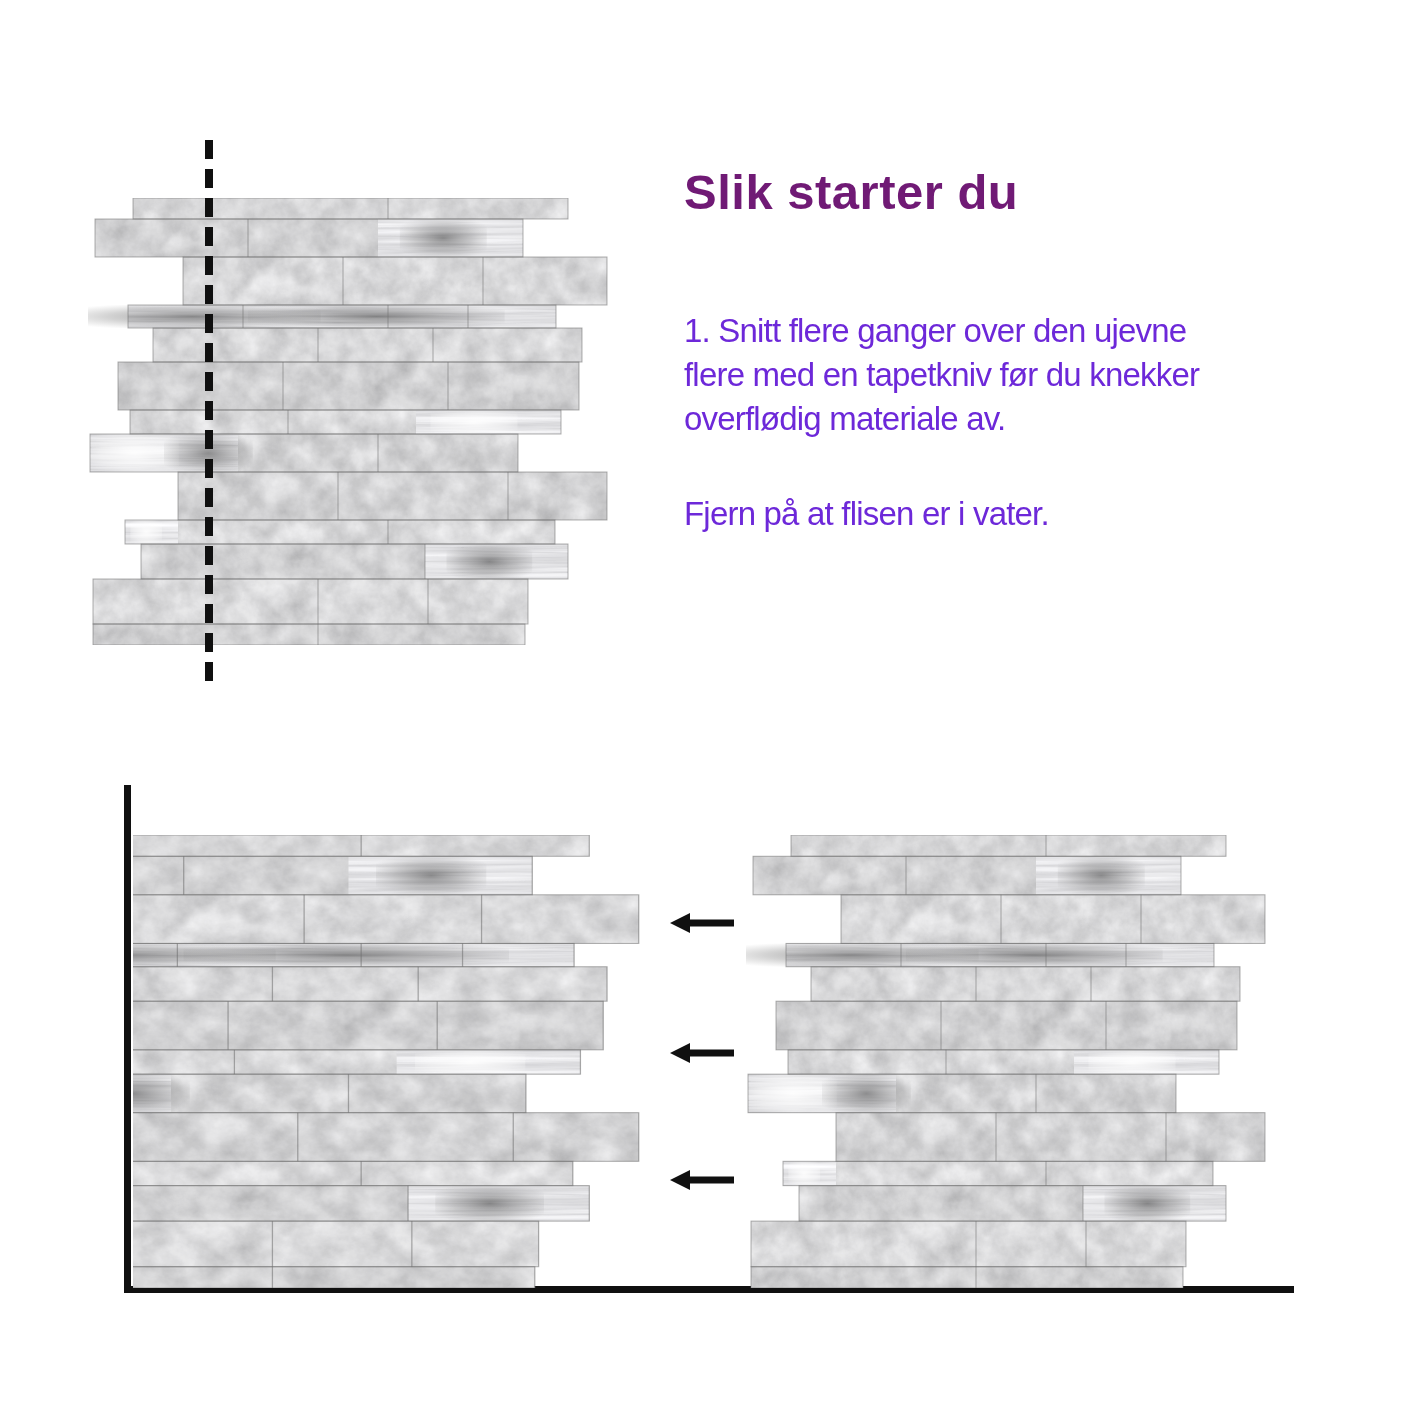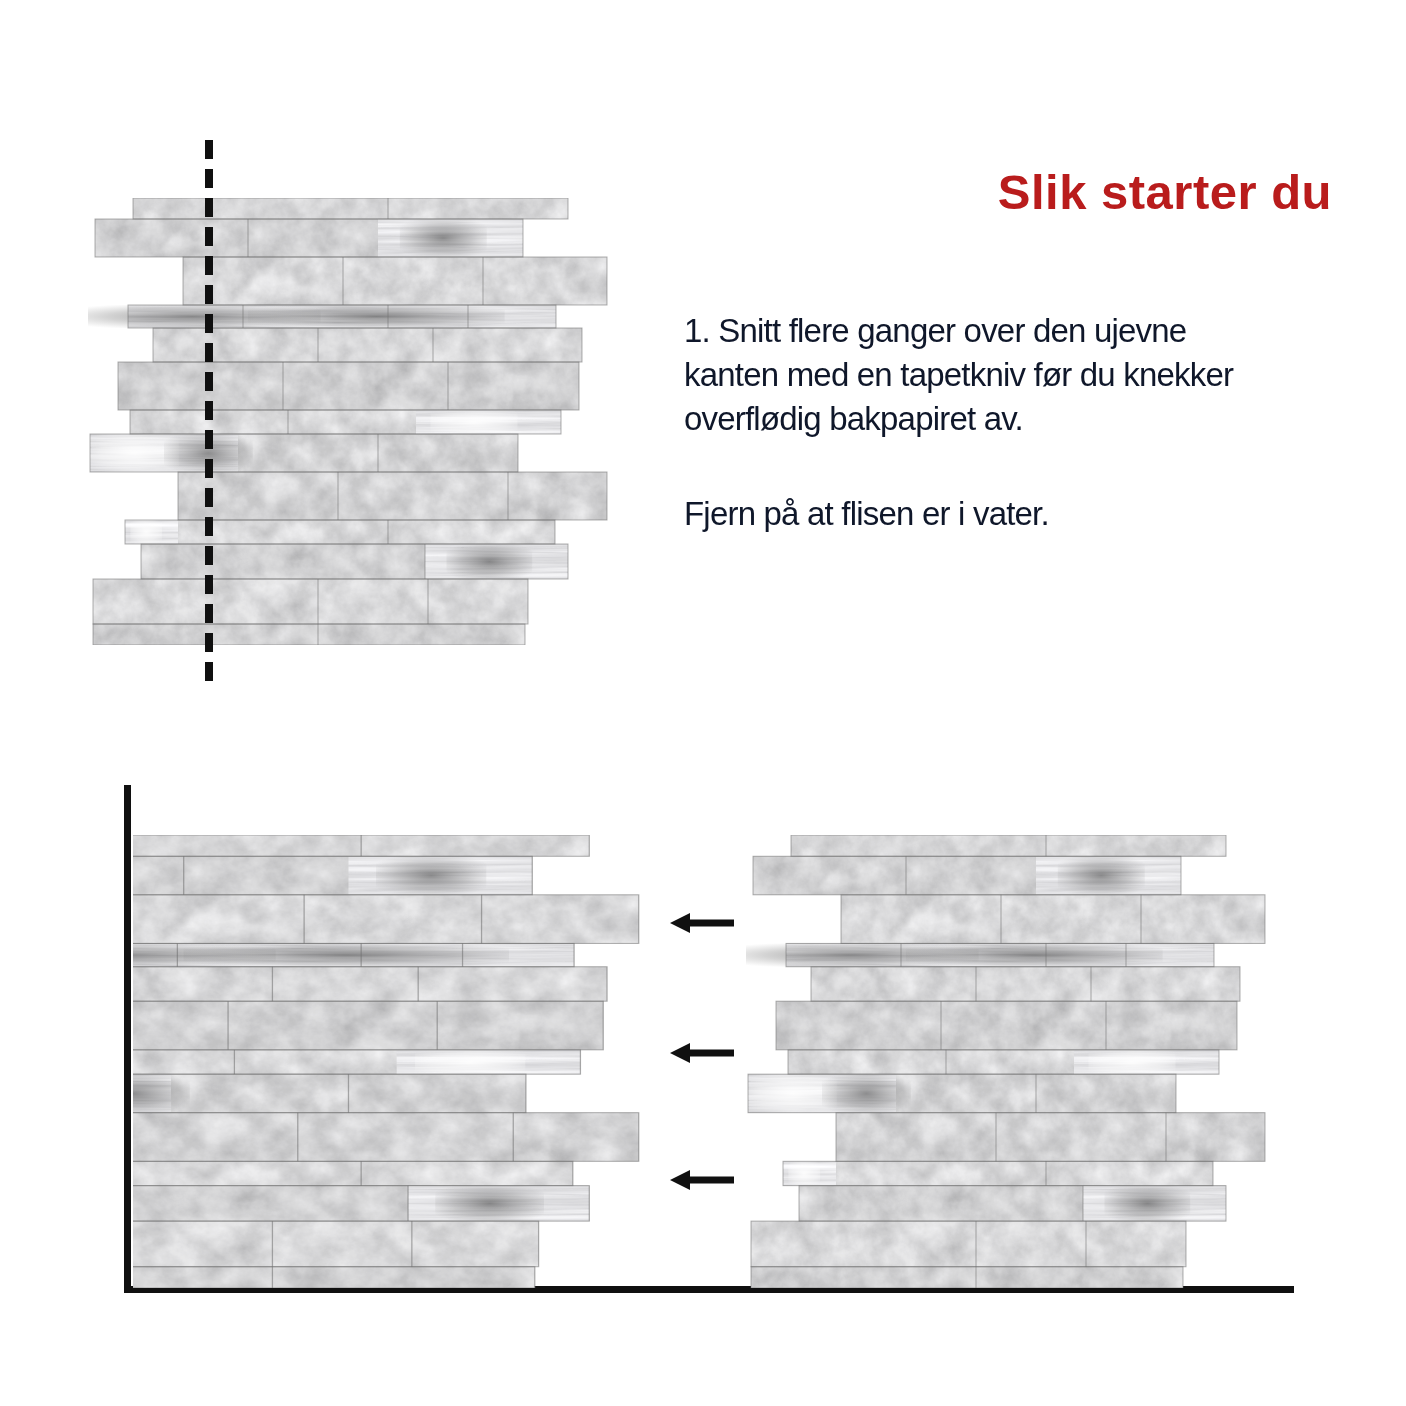--- a/index.html
+++ b/index.html
@@ -3,27 +3,27 @@
 <meta charset="utf-8">
 <style>
   html,body{margin:0;padding:0;background:#ffffff;}
   #canvas{
     position:relative;width:1406px;height:1406px;background:#ffffff;
     overflow:hidden;font-family:"Liberation Sans",sans-serif;
   }
   .abs{position:absolute;}
   
   .title{
-    left:684px;top:164px;width:648px;text-align:right;
-    font-size:49px;font-weight:800;color:#b91c1c;letter-spacing:0.5px;
+    left:684px;top:164px;width:648px;text-align:left;
+    font-size:49px;font-weight:800;color:#701a75;letter-spacing:0.5px;
   }
   
   .step{
     left:684px;width:700px;font-size:33px;line-height:44px;
-    color:#0f172a;letter-spacing:-0.8px;font-weight:400;
+    color:#6d28d9;letter-spacing:-0.8px;font-weight:400;
   }
   .s1{top:309px}.s2{top:492px}.s3{top:634px}
   
   .cutline{
     left:205px;top:140px;width:8px;height:543px;
     background:repeating-linear-gradient(180deg,#101010 0 19px,transparent 19px 29px);
   }
   
   .wall{left:124px;top:785px;width:7px;height:508px;background:#101010;}
   .floor{left:124px;top:1286px;width:1170px;height:7px;background:#101010;}
@@ -160,22 +160,22 @@
     <svg class="abs panel" style="left:88px;top:198px" width="520" height="447" viewBox="0 0 520 447">
       <use href="#tile-pattern" xlink:href="#tile-pattern"></use>
     </svg>
     <div class="abs cutline"></div>
   </div>
 
   <div class="abs title">Slik starter du</div>
 
   <div class="abs step s1">
     <div>1. Snitt flere ganger over den ujevne</div>
-    <div>kanten med en tapetkniv før du knekker</div>
-    <div>overflødig bakpapiret av.</div>
+    <div>flere med en tapetkniv før du knekker</div>
+    <div>overflødig materiale av.</div>
   </div>
 
   <div class="abs step s2">
     <div>Fjern på at flisen er i vater.</div>
   </div>
 
 
   <div class="abs" style="left:0;top:700px;width:1406px;height:706px">
 
     <div class="abs wall" style="top:85px"></div>

